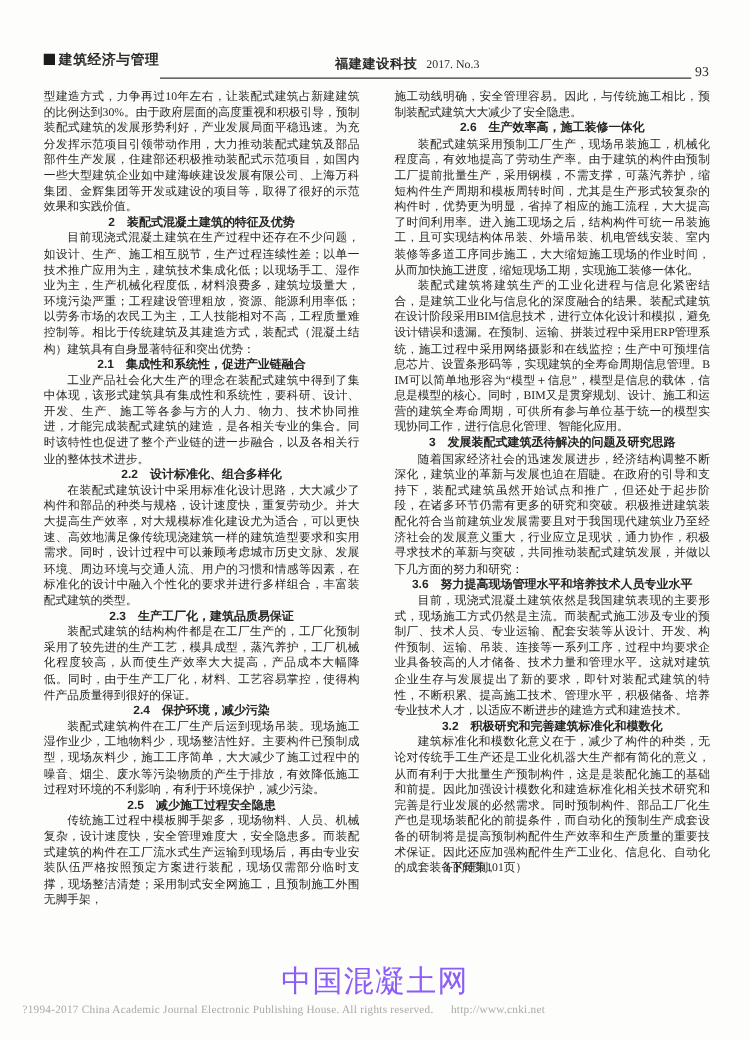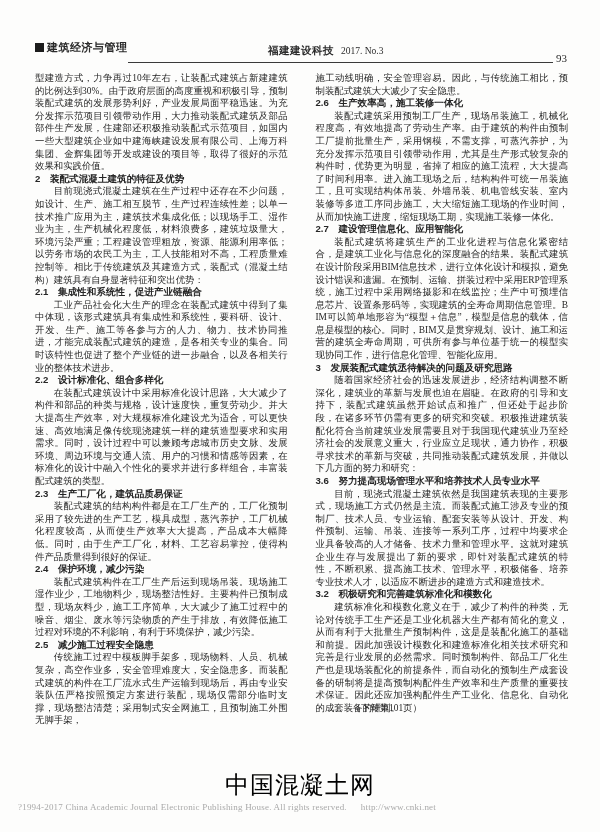--- a/index.html
+++ b/index.html
@@ -36,21 +36,21 @@
     position:absolute; left:35px; top:72px; width:533px;
     display:flex; gap:28px;
   }
   .col { width:261px; }
   .blk {
     font-size:9.4px; line-height:12.6px; text-align:justify;
     word-break:break-all; color:#262626;
   }
   .para { text-indent:2em; }
   .para-cont { text-indent:0; }
-  .heading-1, .heading-2 { font-weight:bold; text-align:left; font-family:"Liberation Sans","DejaVu Sans",sans-serif; font-size:9.6px; }
+  .heading-1, .heading-2 { font-weight:bold; text-align:center; font-family:"Liberation Sans","DejaVu Sans",sans-serif; font-size:9.6px; }
   .cont-note { margin-top:-12.6px; text-indent:0;margin-left:36px; }
 
   
   .watermark {
     position:absolute; top:769px; left:0; width:100%;
     text-align:center; font-size:24px; letter-spacing:1px;
     font-family:"Liberation Sans","DejaVu Sans",sans-serif;
   }
   .copyright {
     position:absolute; top:802px; left:18px; width:560px;
@@ -82,37 +82,36 @@
         <div class="blk para">目前现浇式混凝土建筑在生产过程中还存在不少问题，如设计、生产、施工相互脱节，生产过程连续性差；以单一技术推广应用为主，建筑技术集成化低；以现场手工、湿作业为主，生产机械化程度低，材料浪费多，建筑垃圾量大，环境污染严重；工程建设管理粗放，资源、能源利用率低；以劳务市场的农民工为主，工人技能相对不高，工程质量难控制等。相比于传统建筑及其建造方式，装配式（混凝土结构）建筑具有自身显著特征和突出优势：</div>
         <div class="blk heading-2">2.1　集成性和系统性，促进产业链融合</div>
         <div class="blk para">工业产品社会化大生产的理念在装配式建筑中得到了集中体现，该形式建筑具有集成性和系统性，要科研、设计、开发、生产、施工等各参与方的人力、物力、技术协同推进，才能完成装配式建筑的建造，是各相关专业的集合。同时该特性也促进了整个产业链的进一步融合，以及各相关行业的整体技术进步。</div>
         <div class="blk heading-2">2.2　设计标准化、组合多样化</div>
         <div class="blk para">在装配式建筑设计中采用标准化设计思路，大大减少了构件和部品的种类与规格，设计速度快，重复劳动少。并大大提高生产效率，对大规模标准化建设尤为适合，可以更快速、高效地满足像传统现浇建筑一样的建筑造型要求和实用需求。同时，设计过程中可以兼顾考虑城市历史文脉、发展环境、周边环境与交通人流、用户的习惯和情感等因素，在标准化的设计中融入个性化的要求并进行多样组合，丰富装配式建筑的类型。</div>
         <div class="blk heading-2">2.3　生产工厂化，建筑品质易保证</div>
         <div class="blk para">装配式建筑的结构构件都是在工厂生产的，工厂化预制采用了较先进的生产工艺，模具成型，蒸汽养护，工厂机械化程度较高，从而使生产效率大大提高，产品成本大幅降低。同时，由于生产工厂化，材料、工艺容易掌控，使得构件产品质量得到很好的保证。</div>
         <div class="blk heading-2">2.4　保护环境，减少污染</div>
         <div class="blk para">装配式建筑构件在工厂生产后运到现场吊装。现场施工湿作业少，工地物料少，现场整洁性好。主要构件已预制成型，现场灰料少，施工工序简单，大大减少了施工过程中的噪音、烟尘、废水等污染物质的产生于排放，有效降低施工过程对环境的不利影响，有利于环境保护，减少污染。</div>
         <div class="blk heading-2">2.5　减少施工过程安全隐患</div>
-        <div class="blk para">传统施工过程中模板脚手架多，现场物料、人员、机械复杂，高空作业多，安全管理难度大，安全隐患多。而装配式建筑的构件在工厂流水式生产运输到现场后，再由专业安装队伍严格按照预定方案进行装配，现场仅需部分临时支撑，现场整洁清楚；采用制式安全网施工，且预制施工外围无脚手架，</div>
+        <div class="blk para">传统施工过程中模板脚手架多，现场物料、人员、机械复杂，设计速度快，安全管理难度大，安全隐患多。而装配式建筑的构件在工厂流水式生产运输到现场后，再由专业安装队伍严格按照预定方案进行装配，现场仅需部分临时支撑，现场整洁清楚；采用制式安全网施工，且预制施工外围无脚手架，</div>
       </div>
     <div class="col">
         <div class="blk para-cont">施工动线明确，安全管理容易。因此，与传统施工相比，预制装配式建筑大大减少了安全隐患。</div>
         <div class="blk heading-2">2.6　生产效率高，施工装修一体化</div>
-        <div class="blk para">装配式建筑采用预制工厂生产，现场吊装施工，机械化程度高，有效地提高了劳动生产率。由于建筑的构件由预制工厂提前批量生产，采用钢模，不需支撑，可蒸汽养护，为充分发挥示范项目引领带动作用，尤其是生产形式较复杂的构件时，优势更为明显，省掉了相应的施工流程，大大提高了时间利用率。进入施工现场之后，结构构件可统一吊装施工，且可实现结构体吊装、外墙吊装、机电管线安装、室内装修等多道工序同步施工，大大缩短施工现场的作业时间，从而加快施工进度，缩短现场工期，实现施工装修一体化。</div>
-        <div class="blk heading-2">2.7　建设管理信息化、应用智能化</div>
+        <div class="blk para">装配式建筑采用预制工厂生产，现场吊装施工，机械化程度高，有效地提高了劳动生产率。由于建筑的构件由预制工厂提前批量生产，采用钢模，不需支撑，可蒸汽养护，缩短构件生产周期和模板周转时间，尤其是生产形式较复杂的构件时，优势更为明显，省掉了相应的施工流程，大大提高了时间利用率。进入施工现场之后，结构构件可统一吊装施工，且可实现结构体吊装、外墙吊装、机电管线安装、室内装修等多道工序同步施工，大大缩短施工现场的作业时间，从而加快施工进度，缩短现场工期，实现施工装修一体化。</div>
         <div class="blk para">装配式建筑将建筑生产的工业化进程与信息化紧密结合，是建筑工业化与信息化的深度融合的结果。装配式建筑在设计阶段采用BIM信息技术，进行立体化设计和模拟，避免设计错误和遗漏。在预制、运输、拼装过程中采用ERP管理系统，施工过程中采用网络摄影和在线监控；生产中可预埋信息芯片、设置条形码等，实现建筑的全寿命周期信息管理。BIM可以简单地形容为“模型＋信息”，模型是信息的载体，信息是模型的核心。同时，BIM又是贯穿规划、设计、施工和运营的建筑全寿命周期，可供所有参与单位基于统一的模型实现协同工作，进行信息化管理、智能化应用。</div>
         <div class="blk heading-1">3　发展装配式建筑丞待解决的问题及研究思路</div>
         <div class="blk para">随着国家经济社会的迅速发展进步，经济结构调整不断深化，建筑业的革新与发展也迫在眉睫。在政府的引导和支持下，装配式建筑虽然开始试点和推广，但还处于起步阶段，在诸多环节仍需有更多的研究和突破。积极推进建筑装配化符合当前建筑业发展需要且对于我国现代建筑业乃至经济社会的发展意义重大，行业应立足现状，通力协作，积极寻求技术的革新与突破，共同推动装配式建筑发展，并做以下几方面的努力和研究：</div>
         <div class="blk heading-2">3.6　努力提高现场管理水平和培养技术人员专业水平</div>
         <div class="blk para">目前，现浇式混凝土建筑依然是我国建筑表现的主要形式，现场施工方式仍然是主流。而装配式施工涉及专业的预制厂、技术人员、专业运输、配套安装等从设计、开发、构件预制、运输、吊装、连接等一系列工序，过程中均要求企业具备较高的人才储备、技术力量和管理水平。这就对建筑企业生存与发展提出了新的要求，即针对装配式建筑的特性，不断积累、提高施工技术、管理水平，积极储备、培养专业技术人才，以适应不断进步的建造方式和建造技术。</div>
         <div class="blk heading-2">3.2　积极研究和完善建筑标准化和模数化</div>
         <div class="blk para">建筑标准化和模数化意义在于，减少了构件的种类，无论对传统手工生产还是工业化机器大生产都有简化的意义，从而有利于大批量生产预制构件，这是是装配化施工的基础和前提。因此加强设计模数化和建造标准化相关技术研究和完善是行业发展的必然需求。同时预制构件、部品工厂化生产也是现场装配化的前提条件，而自动化的预制生产成套设备的研制将是提高预制构配件生产效率和生产质量的重要技术保证。因此还应加强构配件生产工业化、信息化、自动化的成套装备的研制。</div>
         <div class="blk cont-note">（下转第101页）</div>
       </div>
   </div>
 
-  <div class="watermark" style="color: #000000;">中国混凝土网</div>
+  <div class="watermark" style="color: #8b5cf6;">中国混凝土网</div>
 
   <div class="copyright">
     <span>?1994-2017 China Academic Journal Electronic Publishing House. All rights reserved.</span><span class="url">http://www.cnki.net</span>
   </div>
 
 </div>
 
 </body></html>

